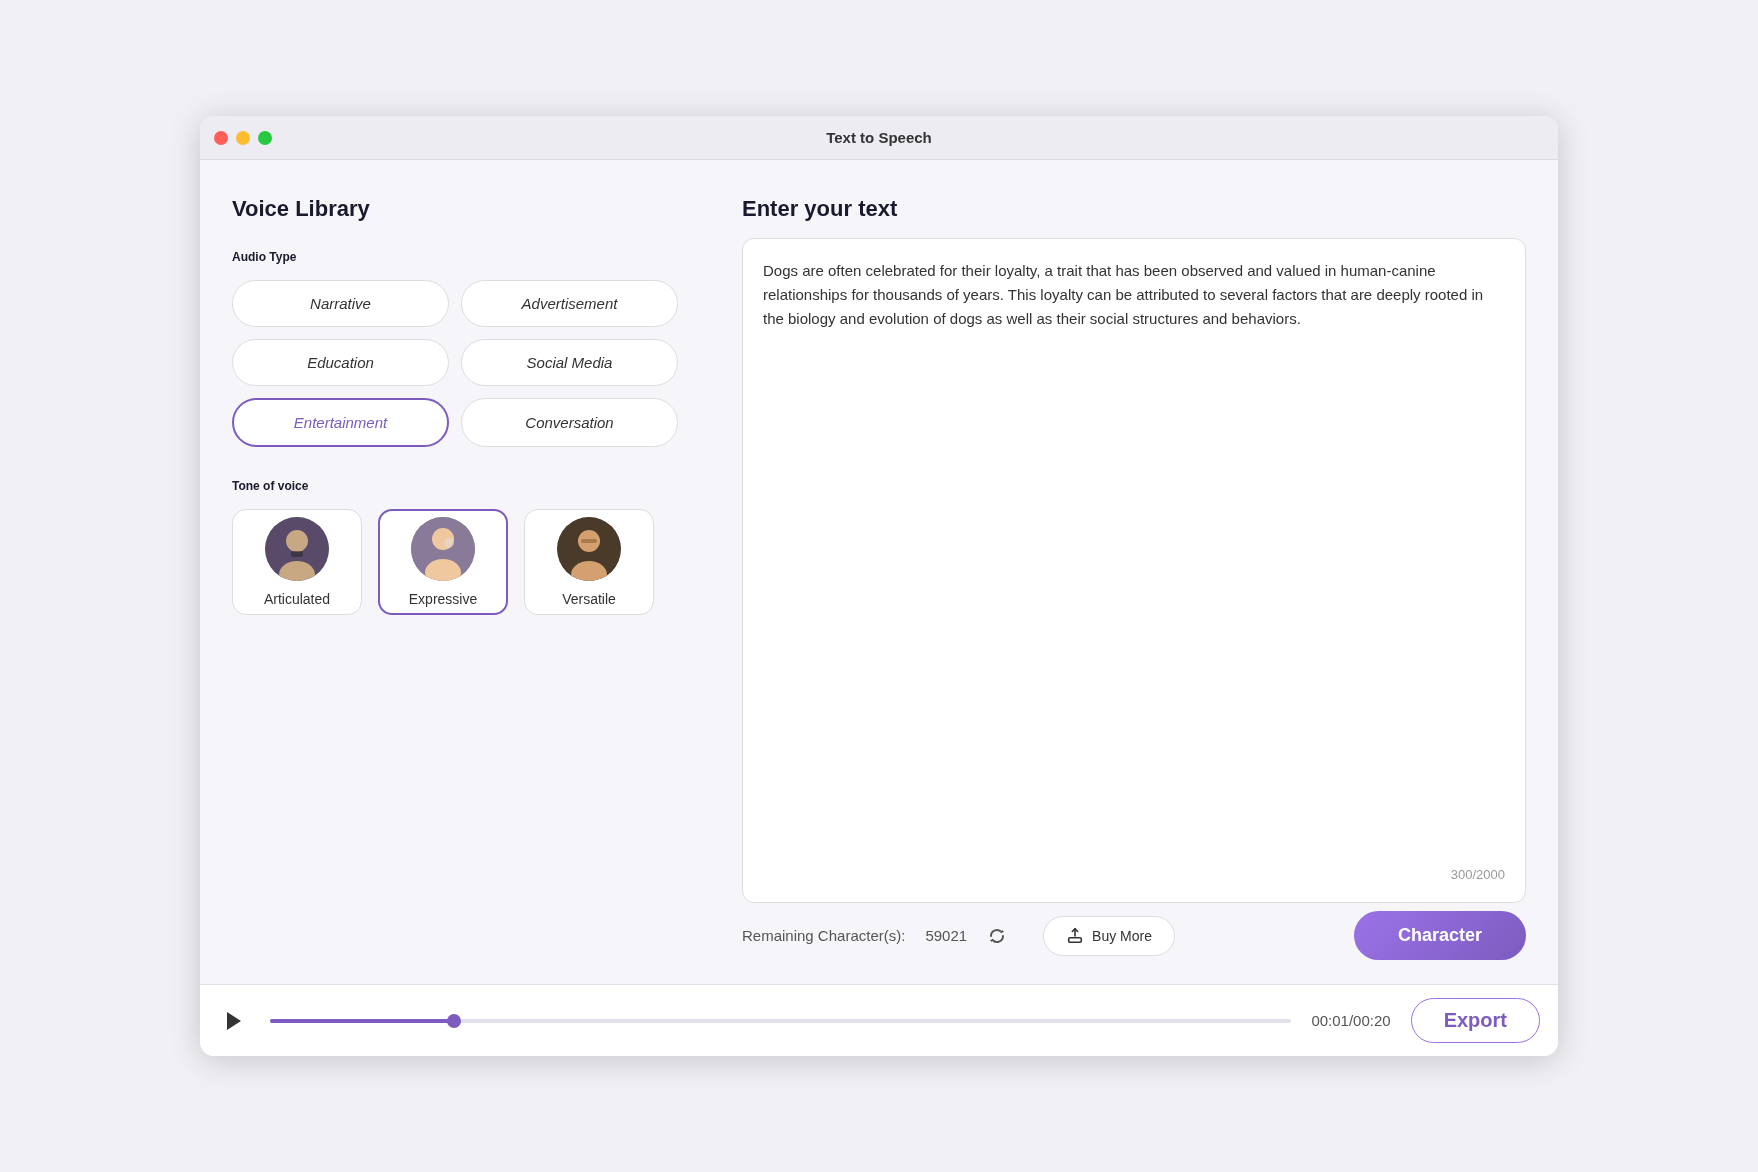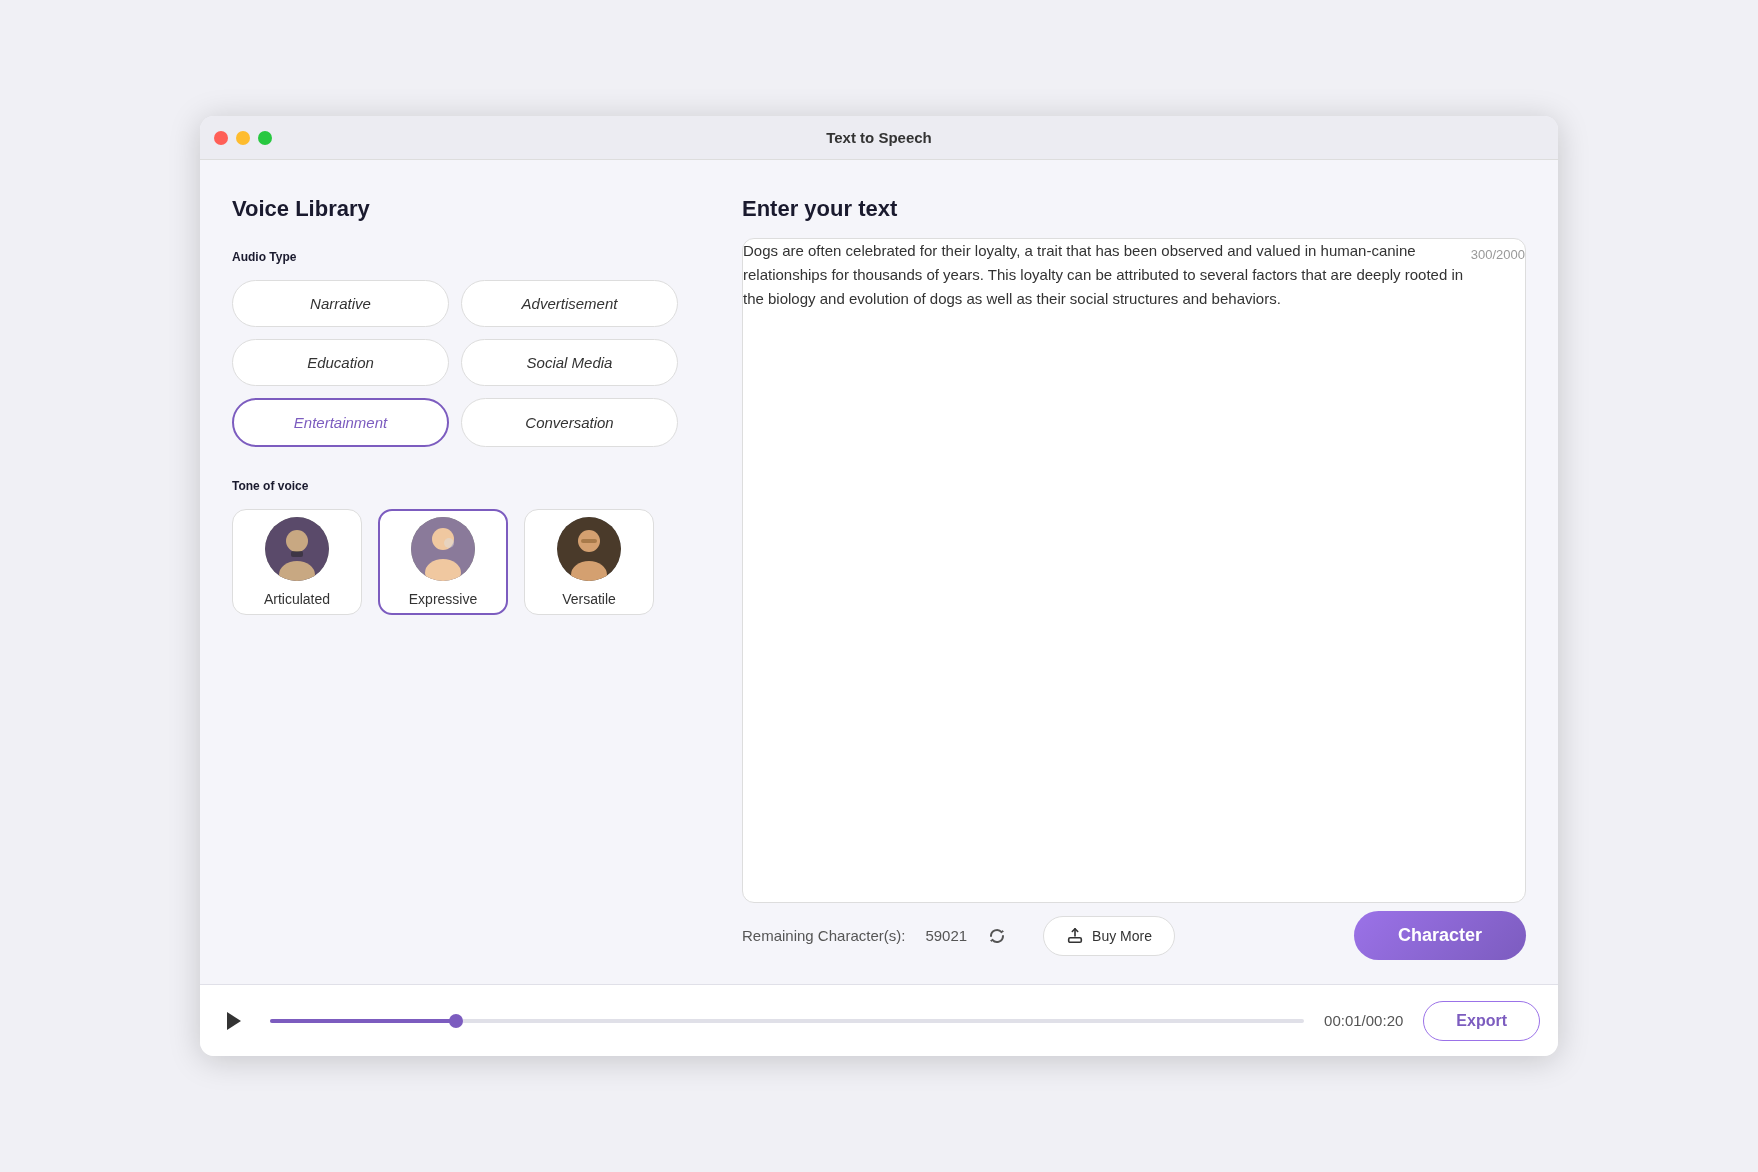--- a/index.html
+++ b/index.html
@@ -176,22 +176,23 @@
       font-weight: 700;
       color: #1a1a2e;
       margin-bottom: 16px;
     }
 
     .text-area-wrapper {
       flex: 1;
       background: #fff;
       border: 1.5px solid #ddd;
       border-radius: 12px;
-      display: flex;
-      flex-direction: row;
+      padding: 20px;
+      display: flex;
+      flex-direction: column;
       position: relative;
     }
 
     .text-area-content {
       flex: 1;
       font-size: 15px;
       color: #333;
       line-height: 1.6;
       white-space: pre-wrap;
     }
@@ -304,21 +305,21 @@
       color: #555;
       font-weight: 500;
       flex-shrink: 0;
     }
 
     .export-btn {
       background: #fff;
       border: 1.5px solid #9b72e8;
       border-radius: 50px;
       padding: 10px 32px;
-      font-size: 16px;
+      font-size: 20px;
       font-weight: 600;
       color: #7c5cbf;
       cursor: pointer;
       flex-shrink: 0;
     }
   </style>
 </head>
 <body>
 
 <div class="window">

